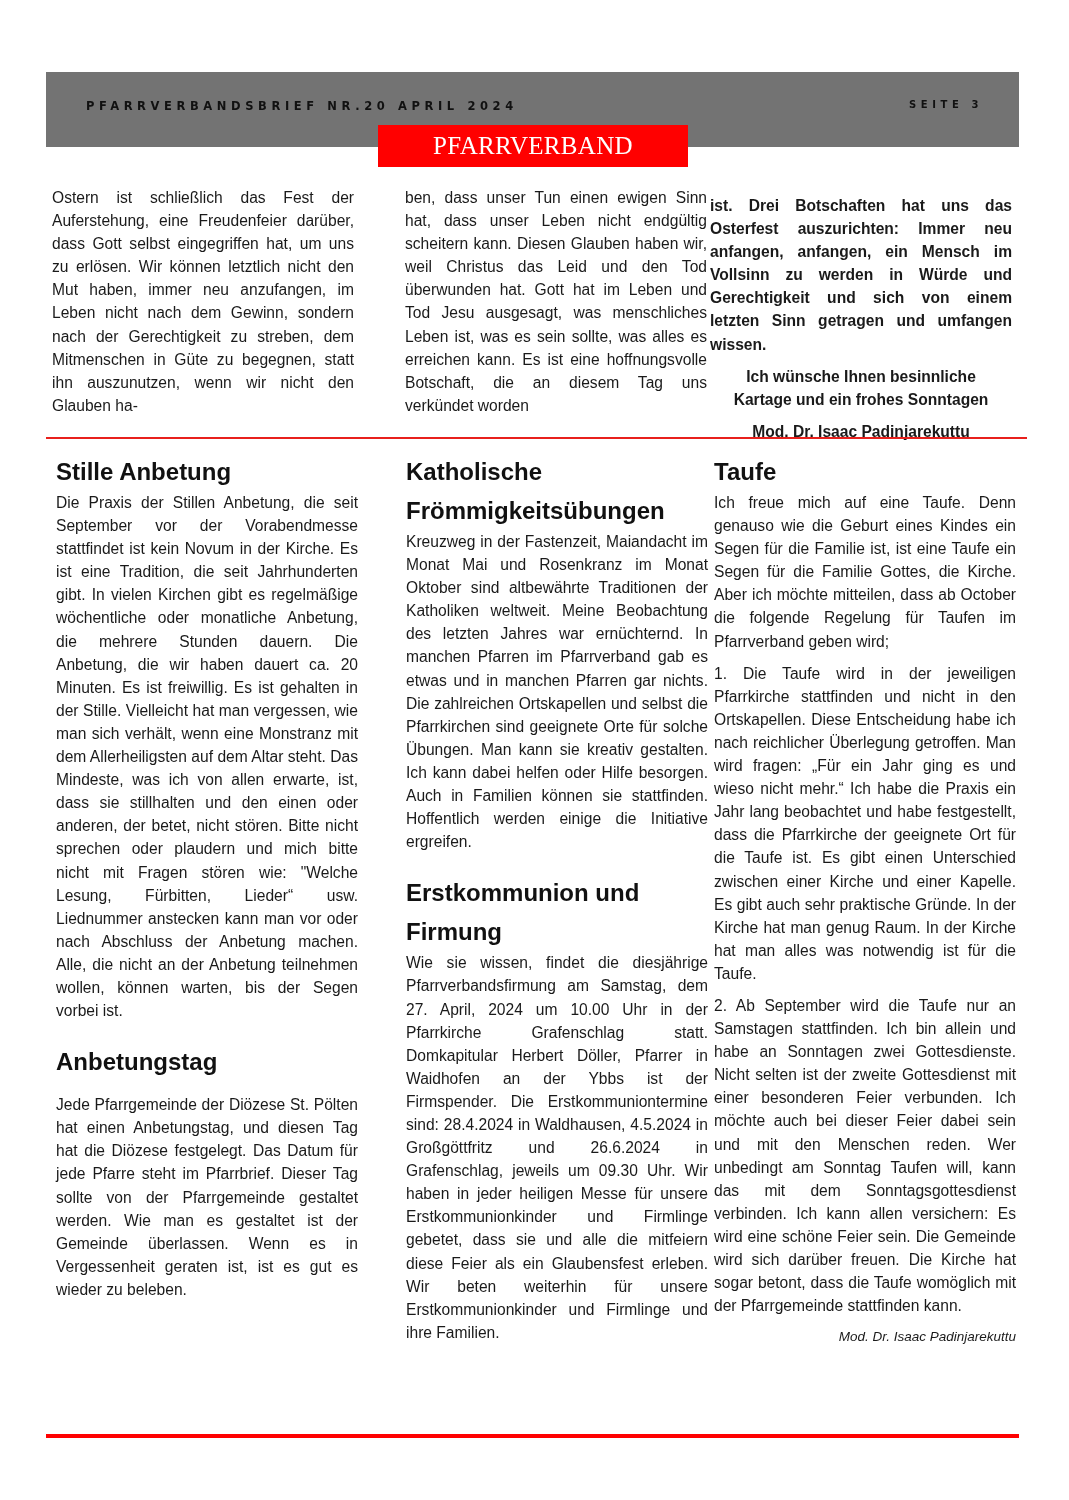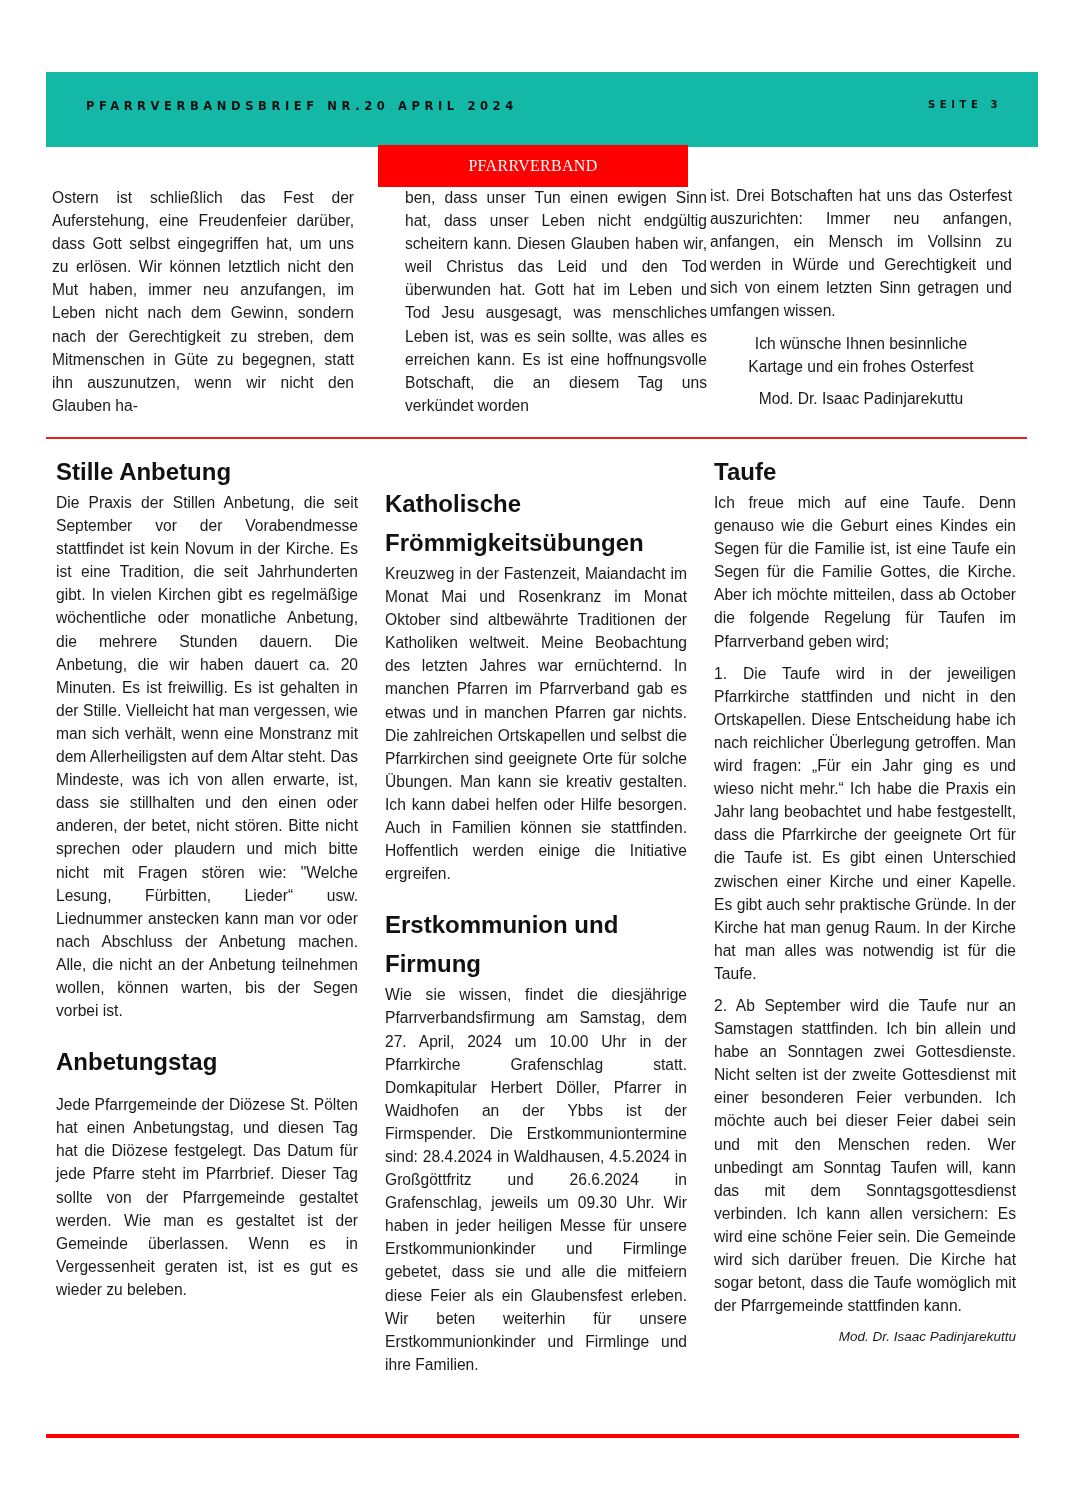--- a/index.html
+++ b/index.html
@@ -1,39 +1,39 @@
 <!DOCTYPE html>
 <html><head>
 <meta charset="utf-8">
 <style>
   html, body { margin: 0; padding: 0; background: #ffffff; }
   body { width: 1069px; height: 1500px; position: relative; overflow: hidden;
          font-family: "Liberation Sans", sans-serif; color: #1a1a1a; }
   .header-band { position: absolute; left: 46px; top: 72px; width: 973px; height: 75px;
-                 background: #14b8a6; padding-left: 19px; }
+                 background: #737373; }
   .header-left { position: absolute; left: 40px; top: 27px; font-family: "DejaVu Sans", sans-serif;
                  font-weight: bold; font-size: 11.5px; letter-spacing: 4.6px; color: #111; }
   .header-right { position: absolute; right: 36px; top: 27px; font-family: "DejaVu Sans", sans-serif;
                   font-weight: bold; font-size: 10px; letter-spacing: 4.6px; color: #111; }
   .brand { position: absolute; left: 378px; top: 125px; width: 310px; height: 42px; background: #FF0000;
-           color: #ffffff; font-family: "Liberation Serif", serif; font-size: 16px; text-align: center;
-           line-height: 42px; letter-spacing: 0.3px; margin-top: 20px; }
+           color: #ffffff; font-family: "Liberation Serif", serif; font-size: 25px; text-align: center;
+           line-height: 42px; letter-spacing: 0.3px; }
   .col { position: absolute; font-size: 15.6px; line-height: 23.1px; text-align: justify; }
   .col p { margin: 0; }
   .col p + p { margin-top: 9px; }
   .intro1 { left: 52px; top: 186px; width: 302px; }
   .intro2 { left: 381px; top: 186px; width: 302px; margin-left: 24px; }
-  .intro3 { left: 710px; top: 184px; width: 302px; }
+  .intro3 { left: 710px; top: 194px; width: 302px; font-weight: bold; }
   .intro3 p.left { text-align: center; }
   .rule-top { position: absolute; left: 46px; top: 437px; width: 981px; height: 2px; background: #E8201C; }
   .rule-bottom { position: absolute; left: 46px; top: 1434px; width: 973px; height: 4px; background: #FF0000; }
   h2 { font-family: "Liberation Sans", sans-serif; font-weight: bold; font-size: 24px;
        line-height: 39px; margin: 0; color: #111; text-align: left; }
   .s1 { left: 56px; top: 452px; width: 302px; }
-  .s2 { left: 385px; top: 452px; width: 302px; margin-top: 32px; }
+  .s2 { left: 406px; top: 452px; width: 302px; }
   .s3 { left: 714px; top: 452px; width: 302px; }
   .gap { height: 20px; }
   .signature { text-align: right !important; font-style: italic; font-size: 13.5px; margin-top: 8px !important; }
 </style>
 </head>
 <body>
 
 <div class="header-band">
   <div class="header-left">PFARRVERBANDSBRIEF NR.20  APRIL 2024</div>
   <div class="header-right">SEITE  3</div>
@@ -41,21 +41,21 @@
 <div class="brand">PFARRVERBAND</div>
 
 <div class="col intro1">
   <p>Ostern ist schließlich das Fest der Auferstehung, eine Freudenfeier darüber, dass Gott selbst eingegriffen hat, um uns zu erlösen. Wir können letztlich nicht den Mut haben, immer neu anzufangen, im Leben nicht nach dem Gewinn, sondern nach der Gerechtigkeit zu streben, dem Mitmenschen in Güte zu begegnen, statt ihn auszunutzen, wenn wir nicht den Glauben ha-</p>
 </div>
 <div class="col intro2">
   <p>ben, dass unser Tun einen ewigen Sinn hat, dass unser Leben nicht endgültig scheitern kann. Diesen Glauben haben wir, weil Christus das Leid und den Tod überwunden hat. Gott hat im Leben und Tod Jesu ausgesagt, was menschliches Leben ist, was es sein sollte, was alles es erreichen kann. Es ist eine hoffnungsvolle Botschaft, die an diesem Tag uns verkündet worden</p>
 </div>
 <div class="col intro3">
   <p>ist. Drei Botschaften hat uns das Osterfest auszurichten: Immer neu anfangen, anfangen, ein Mensch im Vollsinn zu werden in Würde und Gerechtigkeit und sich von einem letzten Sinn getragen und umfangen wissen.</p>
-  <p class="left"><span>Ich wünsche Ihnen besinnliche</span><br><span>Kartage und ein frohes Osterfest</span></p>
+  <p class="left"><span>Ich wünsche Ihnen besinnliche</span><br><span>Kartage und ein frohes Sonntagen</span></p>
   <p class="left">Mod. Dr. Isaac Padinjarekuttu</p>
 </div>
 
 <div class="rule-top"></div>
 
 <div class="col s1">
   <h2>Stille Anbetung</h2>
   <p>Die Praxis der Stillen Anbetung, die seit September vor der Vorabendmesse stattfindet ist kein Novum in der Kirche.  Es ist eine Tradition, die seit Jahrhunderten gibt. In vielen Kirchen gibt es regelmäßige wöchentliche oder monatliche Anbetung, die mehrere Stunden dauern. Die Anbetung, die wir haben dauert ca. 20 Minuten. Es ist freiwillig. Es ist gehalten in der Stille. Vielleicht hat man vergessen, wie man sich verhält, wenn eine Monstranz mit dem Allerheiligsten auf dem Altar steht. Das Mindeste, was ich von allen erwarte, ist, dass sie stillhalten und den einen oder anderen, der betet, nicht stören. Bitte nicht sprechen oder plaudern und mich bitte nicht mit Fragen stören wie: "Welche Lesung, Fürbitten, Lieder“ usw. Liednummer anstecken kann man vor oder nach Abschluss der Anbetung machen. Alle, die nicht an der Anbetung teilnehmen wollen, können warten, bis der Segen vorbei ist.</p>
   <div class="gap"></div>
   <h2>Anbetungstag</h2>

